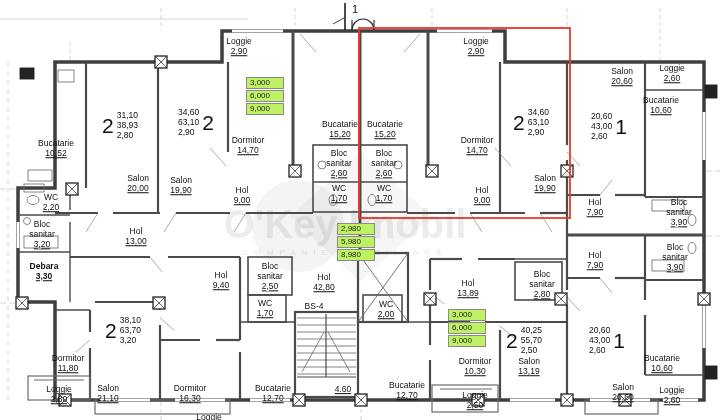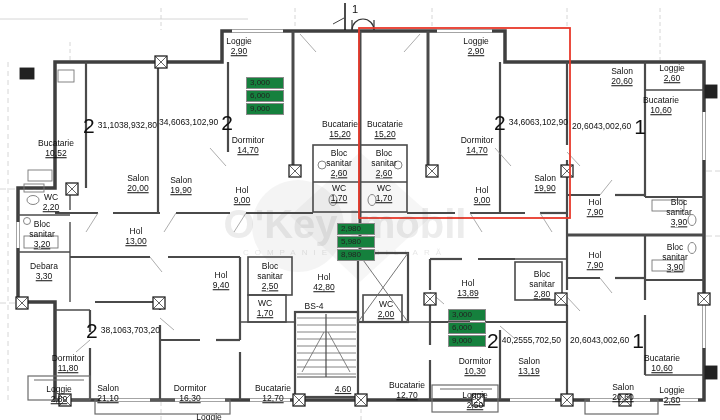--- a/index.html
+++ b/index.html
@@ -12,27 +12,27 @@
     position:absolute;transform:translate(-50%,-50%);
     text-align:center;font-size:8.5px;line-height:1.15;color:#101010;
     width:58px;pointer-events:none;z-index:5;
   }
   .room-label .val{text-decoration:underline;}
   .apt-summary{
     position:absolute;transform:translate(-50%,-50%);
     display:flex;align-items:center;gap:3px;color:#101010;z-index:5;pointer-events:none;
   }
   .apt-summary .digit{font-size:21px;font-weight:400;line-height:1;}
-  .apt-summary .lines{display:flex;font-size:8.5px;line-height:1.2;text-align:left;}
+  .apt-summary .lines{display:flex;flex-direction:column;font-size:8.5px;line-height:1.2;text-align:left;}
   .elev-box{
     position:absolute;transform:translate(-50%,-50%);
     display:flex;flex-direction:column;gap:1px;z-index:5;pointer-events:none;
   }
   .elev-box div{
-    border:1px solid #8a8a8a;background:#15803d;font-size:8px;
+    border:1px solid #8a8a8a;background:#bef264;font-size:8px;
     line-height:10px;padding:0 3px;min-width:30px;text-align:left;color:#222;
   }
   .wm-brand{
     position:absolute;left:345px;top:224px;transform:translate(-50%,-50%);
     font-size:40px;font-weight:bold;white-space:nowrap;
     color:rgba(70,70,70,0.10);z-index:3;pointer-events:none;
   }
   .wm-tagline{
     position:absolute;left:345px;top:252px;transform:translate(-50%,-50%);
     font-size:8px;letter-spacing:6px;white-space:nowrap;
@@ -352,21 +352,21 @@
       <div class="val">19,90</div>
     </div>
     <div class="room-label" style="left: 51px; top: 203px;">
       <div>WC</div>
       <div class="val">2,20</div>
     </div>
     <div class="room-label" style="left: 42px; top: 235px; width: 40px;">
       <div>Bloc sanitar</div>
       <div class="val">3,20</div>
     </div>
-    <div class="room-label" style="left: 44px; top: 272px;">
+    <div class="room-label" style="left: 44px; top: 272px; font-weight: bold;">
       <div>Debara</div>
       <div class="val">3,30</div>
     </div>
     <div class="room-label" style="left: 136px; top: 237px;">
       <div>Hol</div>
       <div class="val">13,00</div>
     </div>
     <div class="room-label" style="left: 239px; top: 47px;">
       <div>Loggie</div>
       <div class="val">2,90</div>

